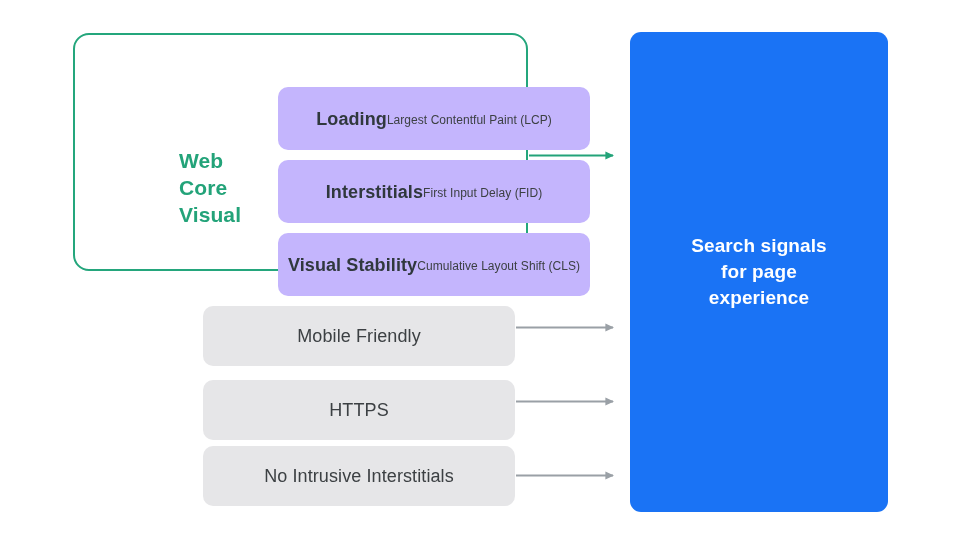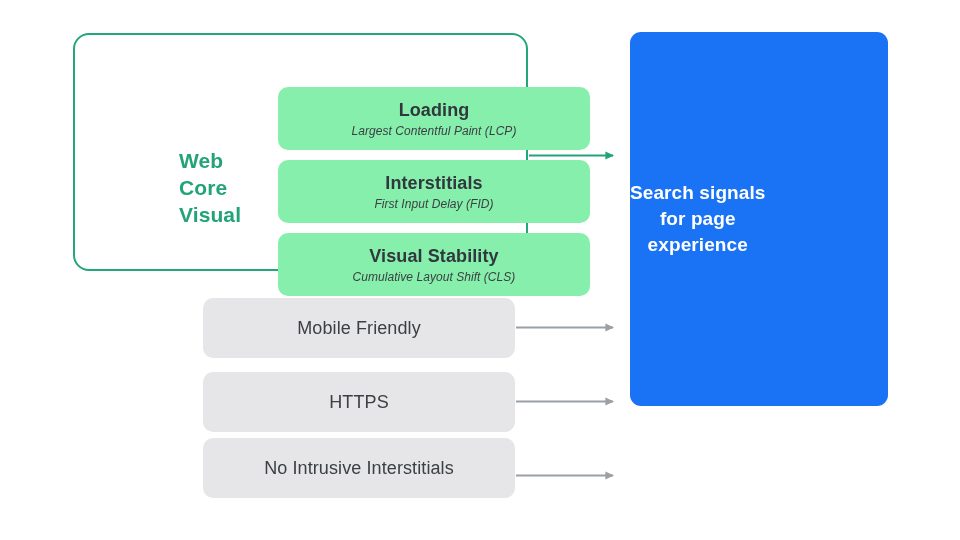--- a/index.html
+++ b/index.html
@@ -49,24 +49,24 @@
     text-align: left;
   }
   .cwv-label span { display: block; }
 
   
   .metric-card {
     position: absolute;
     left: 203px;
     width: 312px;
     height: 63px;
-    background: #86efac;
+    background: #c4b5fd;
     border-radius: 10px;
     display: flex;
-    flex-direction: column;
+    flex-direction: row;
     align-items: center;
     justify-content: center;
     box-sizing: border-box;
   }
   .metric-card.c1 { top: 52px; }
   .metric-card.c2 { top: 125px; }
   .metric-card.c3 { top: 198px; }
 
   .metric-title {
     color: #30383d;
@@ -75,60 +75,60 @@
     line-height: 22px;
     letter-spacing: 0.1px;
   }
   .metric-sub {
     color: #3c4043;
     font-size: 12px;
     font-weight: normal;
     line-height: 16px;
     margin-top: 2px;
     letter-spacing: 0.05px;
-    font-style: italic;
   }
 
   
   .signal-card {
     position: absolute;
     left: 203px;
     width: 312px;
     height: 60px;
     background: #e6e6e8;
     border-radius: 10px;
     display: flex;
     align-items: center;
     justify-content: center;
     box-sizing: border-box;
+    margin-top: 8px;
   }
   .signal-card.s1 { top: 298px; }
   .signal-card.s2 { top: 372px; }
   .signal-card.s3 { top: 438px; }
 
   .signal-label {
     color: #3c4043;
     font-size: 18px;
     font-weight: normal;
     line-height: 22px;
     letter-spacing: 0.1px;
   }
 
   
   .search-panel {
     position: absolute;
     left: 630px;
     top: 32px;
     width: 258px;
-    height: 374px;
+    height: 480px;
     background: #1a73f5;
     border-radius: 11px;
     display: flex;
     align-items: center;
-    justify-content: flex-start;
+    justify-content: center;
   }
   .search-panel-text {
     color: #ffffff;
     font-size: 19px;
     font-weight: bold;
     line-height: 26px;
     text-align: center;
     letter-spacing: 0.1px;
     white-space: pre-line;
   }

